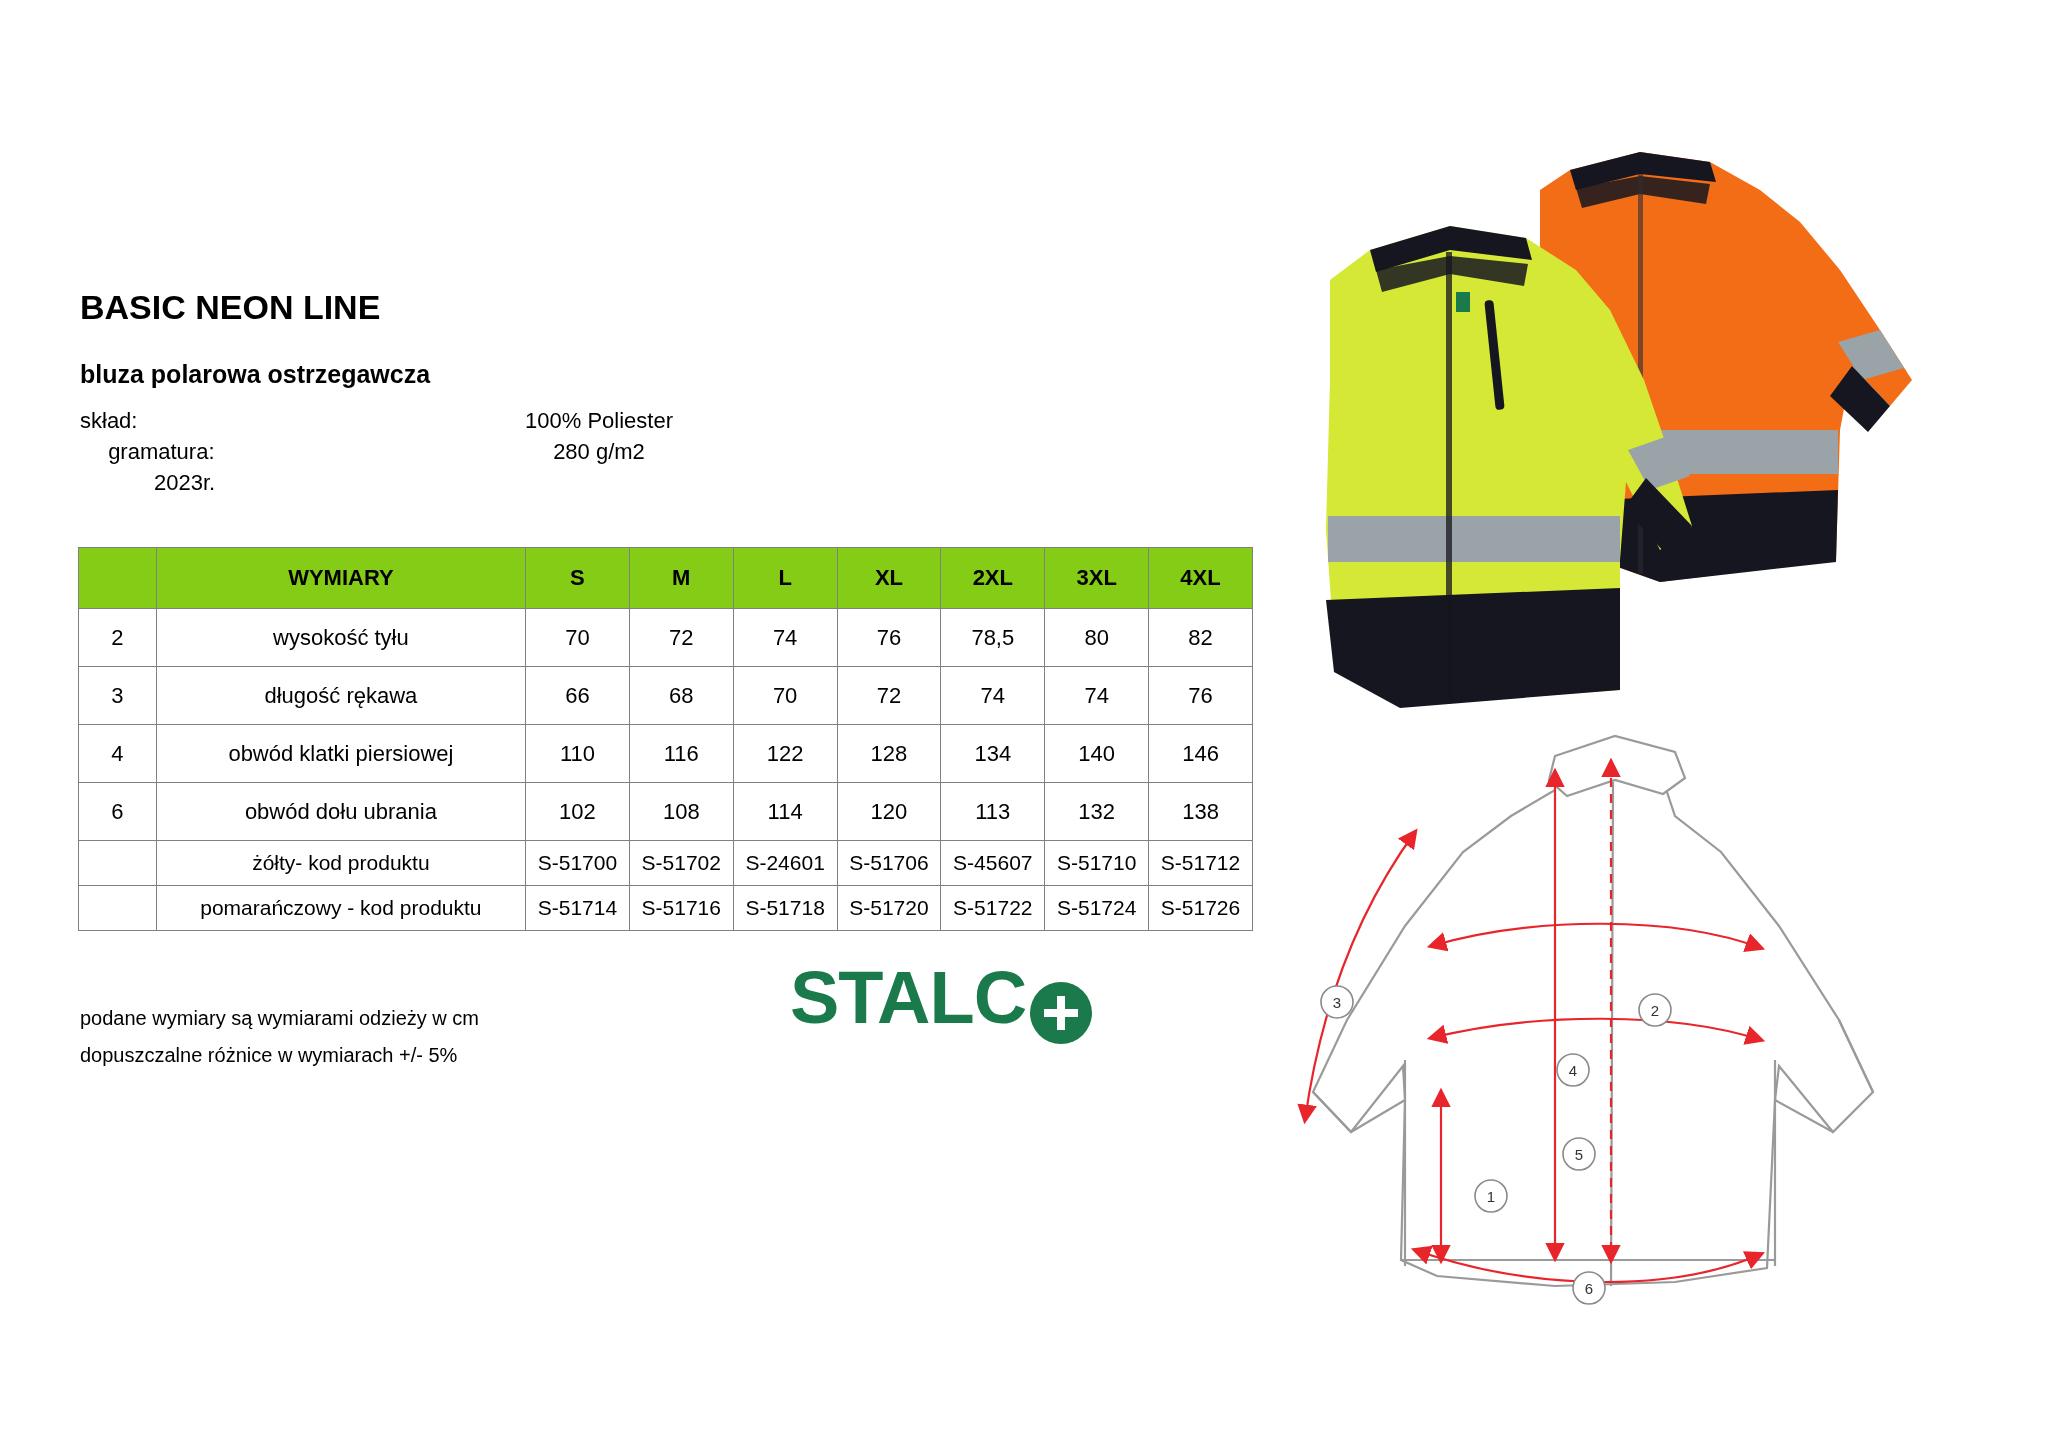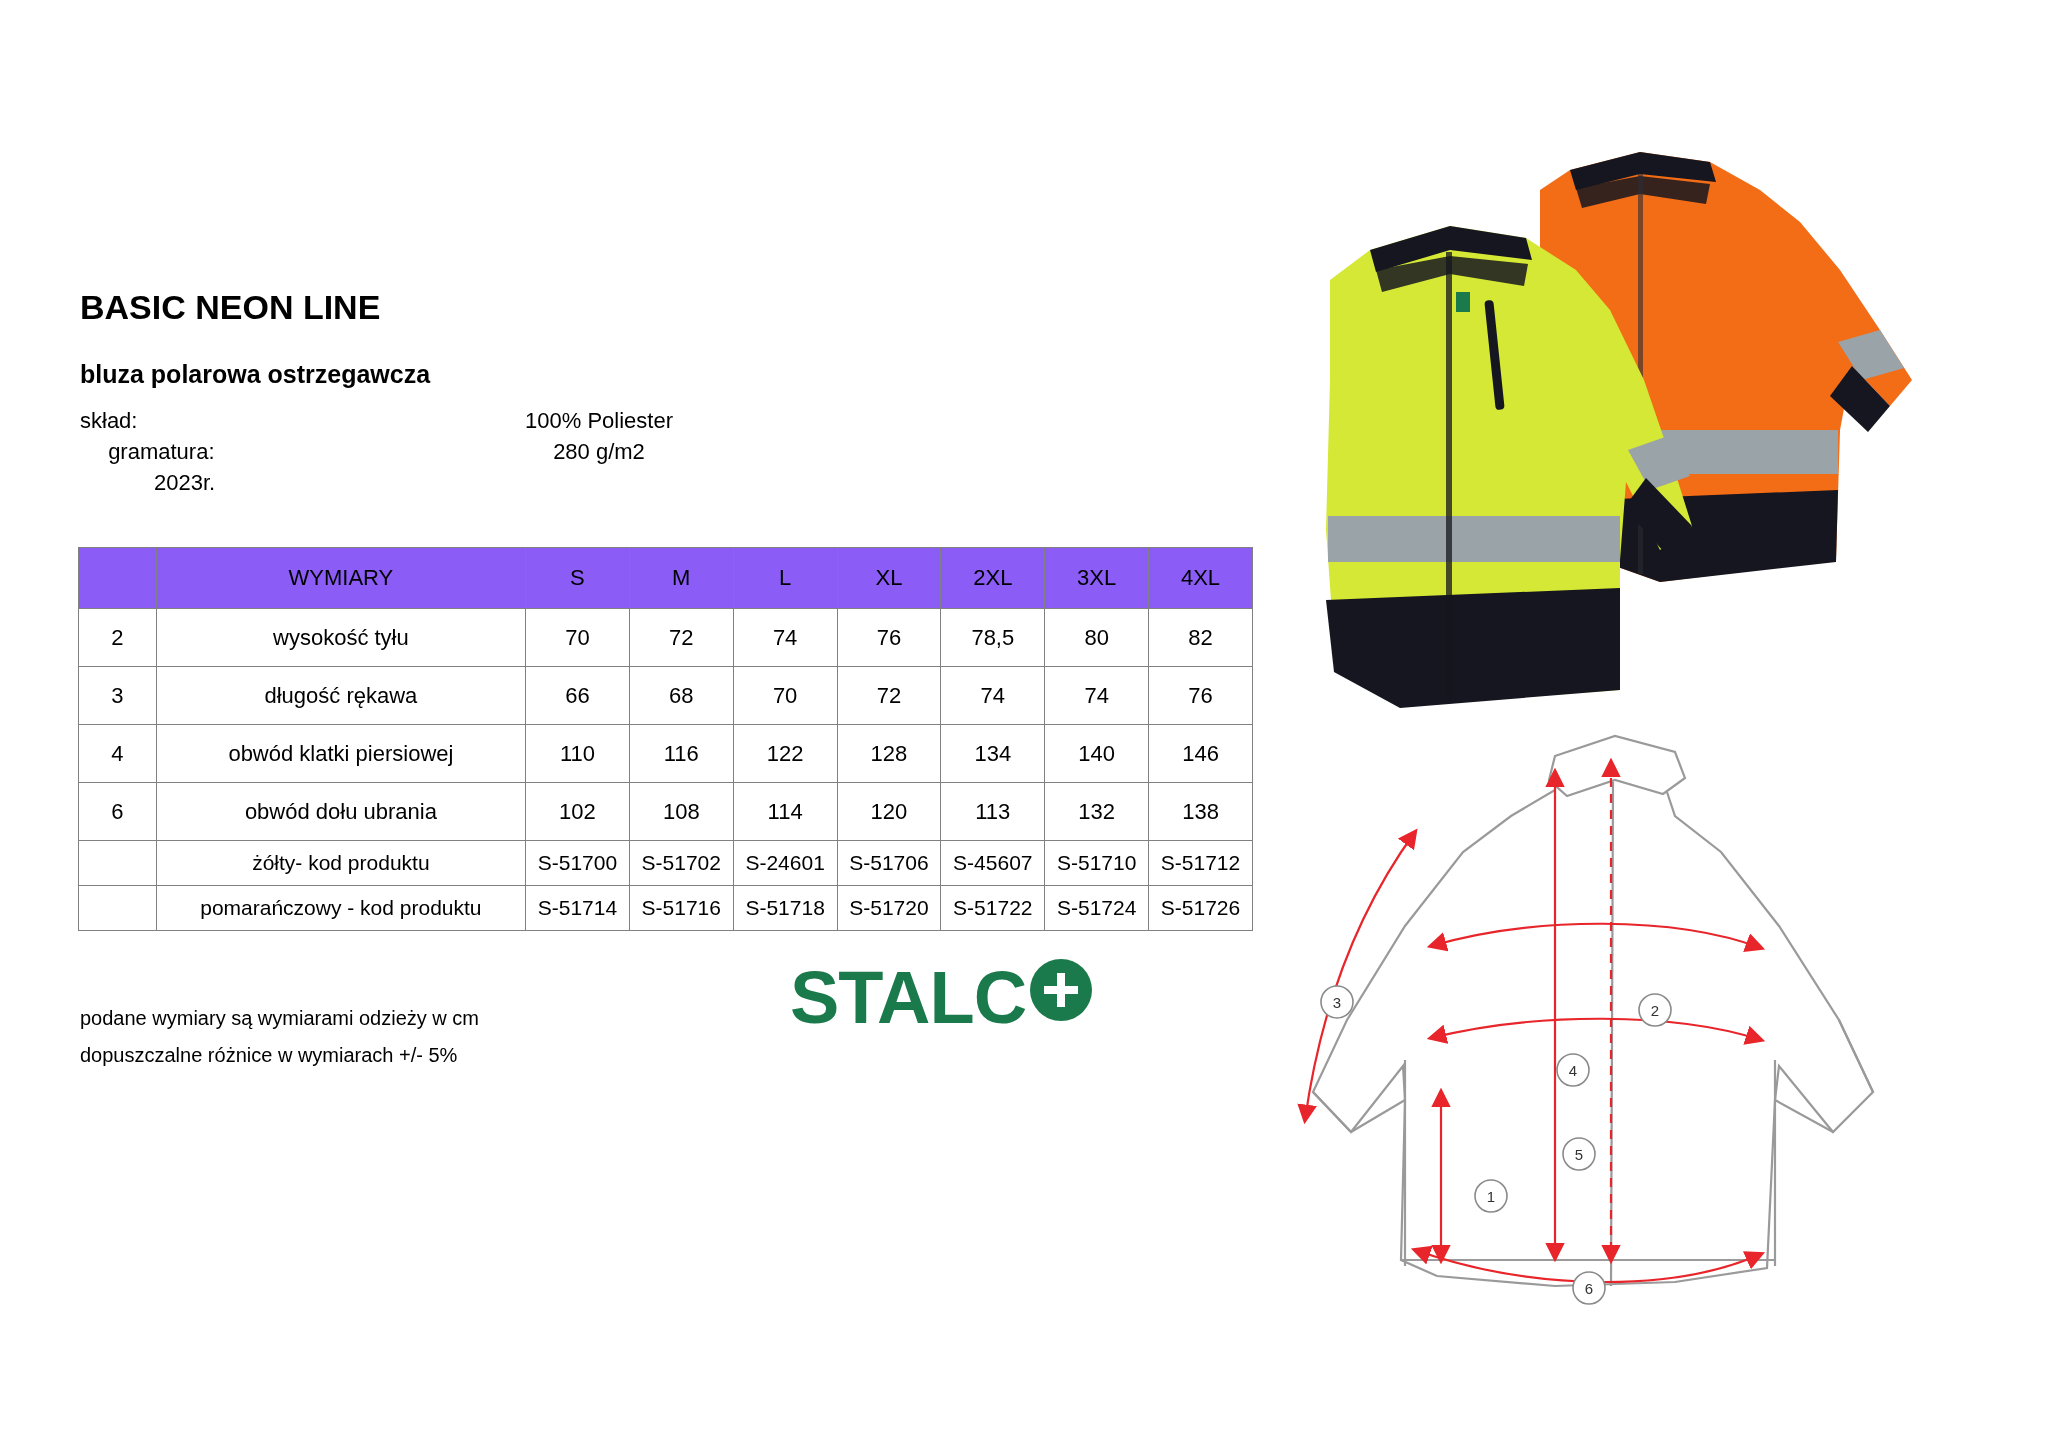--- a/index.html
+++ b/index.html
@@ -75,22 +75,22 @@
     font-size: 22px;
   }
   table.dims th, table.dims td {
     border: 1px solid #808080;
     padding: 0;
     text-align: center;
     vertical-align: middle;
     height: 57px;
   }
   table.dims thead th {
-    background: #8b5cf6;
-    font-weight: normal;
+    background: #84cc16;
+    font-weight: bold;
     height: 60px;
   }
   .col-num { width: 78px; }
   .col-label { width: 370px; }
   .col-size { width: 104px; }
   td.label-cell, th.label-cell {
     text-align: left;
     padding-left: 14px;
   }
   th.label-head {
@@ -114,21 +114,21 @@
     font-size: 20px;
     line-height: 1.85;
   }
 
   
   .logo {
     position: absolute;
     left: 790px;
     top: 955px;
     display: flex;
-    align-items: flex-start;
+    align-items: flex-end;
   }
   .logo-text {
     font-size: 74px;
     font-weight: bold;
     color: #1b7a4b;
     letter-spacing: -1px;
     font-family: "Liberation Sans", sans-serif;
   }
   .logo-mark {
     width: 62px;

